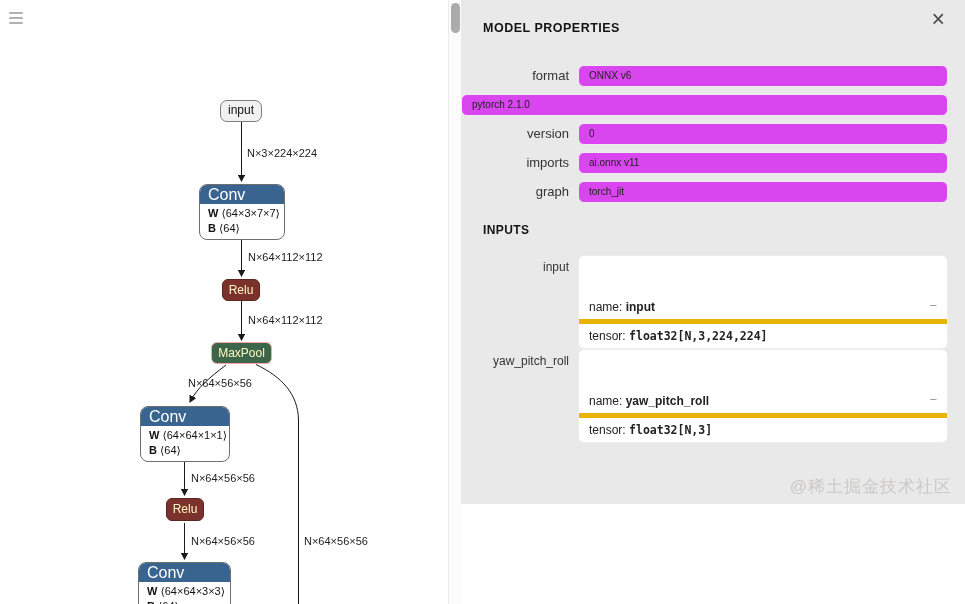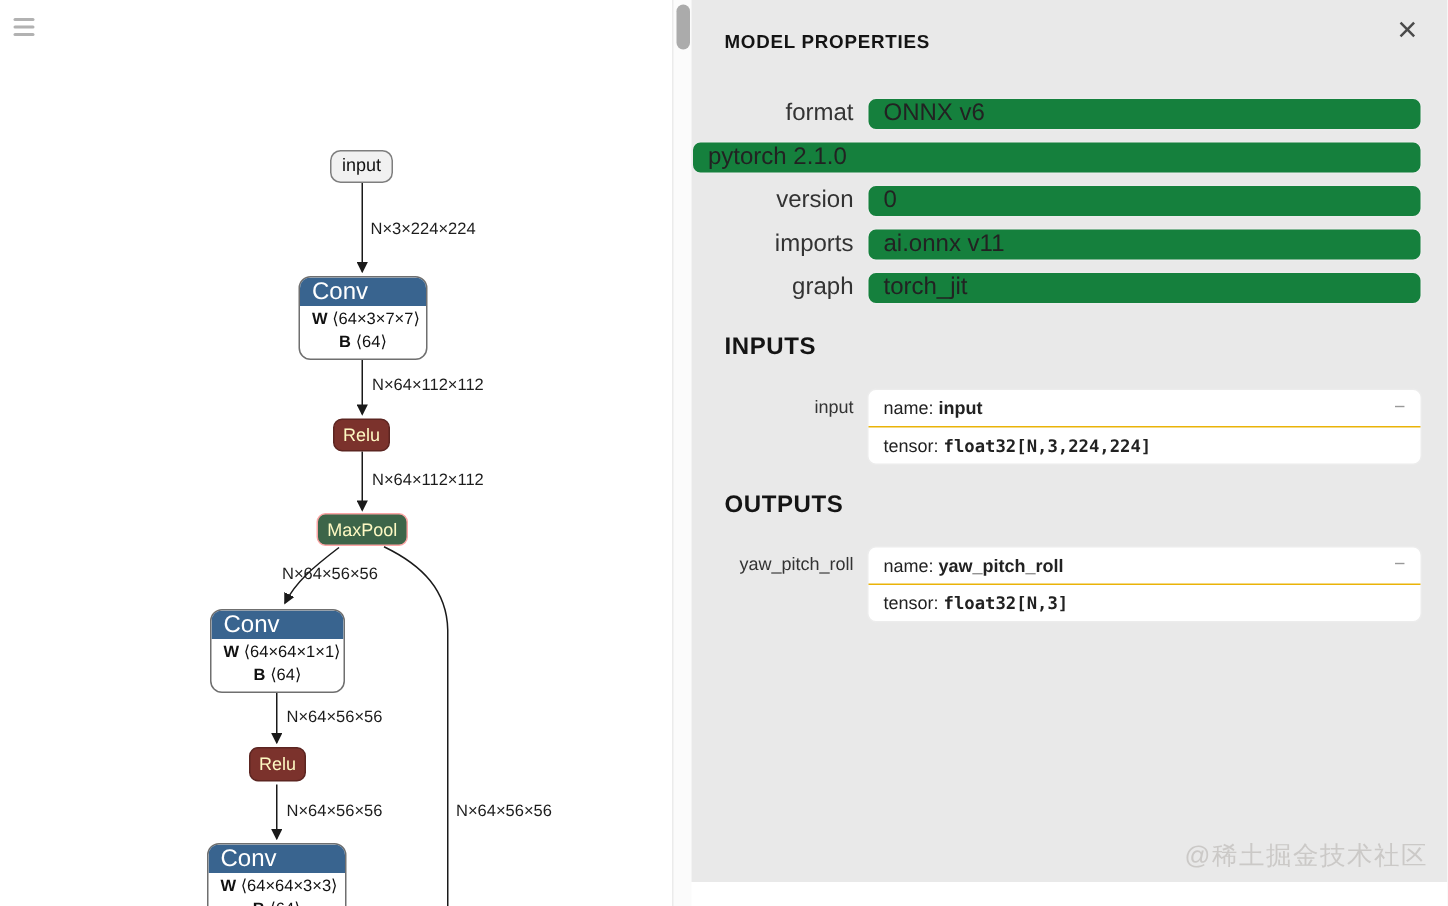--- a/index.html
+++ b/index.html
@@ -18,61 +18,61 @@
   .edge-label { position: absolute; font-size: 11px; color: #1c1c1c; white-space: nowrap; }
 
   .node-input { position: absolute; left: 220px; top: 100px; width: 42px; height: 22px;
     background: #f1f1f1; border: 1.5px solid #7e7e7e; border-radius: 7px;
     font-size: 12px; color: #111; text-align: center; line-height: 19px; cursor: pointer; }
 
   .node-box { position: absolute; background: #fff; border: 1px solid #6f6f6f;
     border-radius: 8px; overflow: hidden; cursor: pointer; }
   .node-head { background: #39648f; color: #fff; font-size: 16px;
     padding: 2px 8px; line-height: 15px; }
-  .node-body { padding: 2px 8px 3px 8px; text-align: center; }
+  .node-body { padding: 2px 8px 3px 8px; }
   .param-row { font-size: 11px; line-height: 15px; color: #111; white-space: nowrap; }
   .param-row b { font-weight: bold; }
 
   .pill { position: absolute; color: #fef9c3; font-size: 12px; text-align: center;
     border-radius: 6px; cursor: pointer; }
   .pill-relu { background: #7b322c; border: 1px solid #5c2521; }
   .pill-pool { background: #3d6549; border: 1px solid #fca5a5; }
 
   
   .scroll-track { position: absolute; left: 448px; top: 0; width: 13px; height: 604px;
     background: #fbfbfb; border-left: 1px solid #ebebeb; }
   .scroll-thumb { position: absolute; left: 2px; top: 3px; width: 9px; height: 30px;
     background: #ababab; border-radius: 5px; cursor: pointer; }
 
   
-  .panel { position: absolute; left: 461px; top: 0; width: 504px; height: 588px;
+  .panel { position: absolute; left: 461px; top: 0; width: 504px; height: 504px;
     background: #e9e9e9; }
   .panel-title { position: absolute; left: 22px; top: 21px; font-size: 12.5px;
     font-weight: bold; letter-spacing: .5px; color: #141414; }
   .panel-close { position: absolute; right: 20px; top: 8px; font-size: 23px;
     color: #4a4a4a; cursor: pointer; line-height: 1; }
   .panel-content { position: absolute; left: 0; top: 65px; width: 100%; }
 
   .prop-row { display: flex; margin: 0 17px 7px 0; }
   .prop-label { flex: none; width: 117px; padding-right: 9px; text-align: right;
-    font-size: 16px; color: #333; line-height: 22px; }
-  .prop-field { flex: 1; background: #15803d; border: 1px solid #ececec; border-radius: 6px;
-    padding: 2px 10px; font-size: 16px; line-height: 16px; color: #222; cursor: text; }
-
-  .section-title { font-size: 16px; font-weight: bold; letter-spacing: .4px;
+    font-size: 13px; color: #333; line-height: 22px; }
+  .prop-field { flex: 1; background: #d946ef; border: 1px solid #ececec; border-radius: 6px;
+    padding: 2px 10px; font-size: 10px; line-height: 16px; color: #222; cursor: text; }
+
+  .section-title { font-size: 12px; font-weight: bold; letter-spacing: .4px;
     color: #141414; margin: 20px 0 18px 22px; }
   .section-title.outputs { margin-top: 18px; }
 
   .io-row-wrap { display: flex; margin: 0 17px 0 0; }
   .io-label { flex: none; width: 117px; padding: 5px 9px 0 0; text-align: right;
     font-size: 12px; color: #333; }
   .io-card { flex: 1; background: #fff; border: 1px solid #ececec; border-radius: 6px; }
   .io-line { position: relative; padding: 5px 24px 5px 10px; font-size: 12px;
     color: #222; line-height: 14px; white-space: nowrap; overflow: hidden; }
-  .io-line.first { border-bottom: 1px solid #eab308; }
+  .io-line.first { border-bottom: 5px solid #eab308; margin-top: 39px; }
   .io-name-val { font-weight: bold; }
   .io-tensor-val { font-family: "DejaVu Sans Mono", monospace; font-weight: bold; font-size: 11.5px; }
   .collapse-toggle { position: absolute; right: 10px; top: 4px; color: #999;
     font-size: 13px; cursor: pointer; }
 
   .watermark { position: absolute; right: 13px; bottom: 6px; font-size: 17px;
     color: #cbc9c7; letter-spacing: 1px; text-align: right; }
 </style>
 </head>
 <body>
@@ -182,21 +182,20 @@
           <div class="io-line first">
             <span>name: </span><span class="io-name-val">input</span>
             <span class="collapse-toggle">−</span>
           </div>
           <div class="io-line">
             <span>tensor: </span><span class="io-tensor-val">float32[N,3,224,224]</span>
           </div>
         </div>
       </div>
 
-      <div class="section-title outputs">OUTPUTS</div>
       <div class="io-row-wrap">
         <div class="io-label">yaw_pitch_roll</div>
         <div class="io-card">
           <div class="io-line first">
             <span>name: </span><span class="io-name-val">yaw_pitch_roll</span>
             <span class="collapse-toggle">−</span>
           </div>
           <div class="io-line">
             <span>tensor: </span><span class="io-tensor-val">float32[N,3]</span>
           </div>

